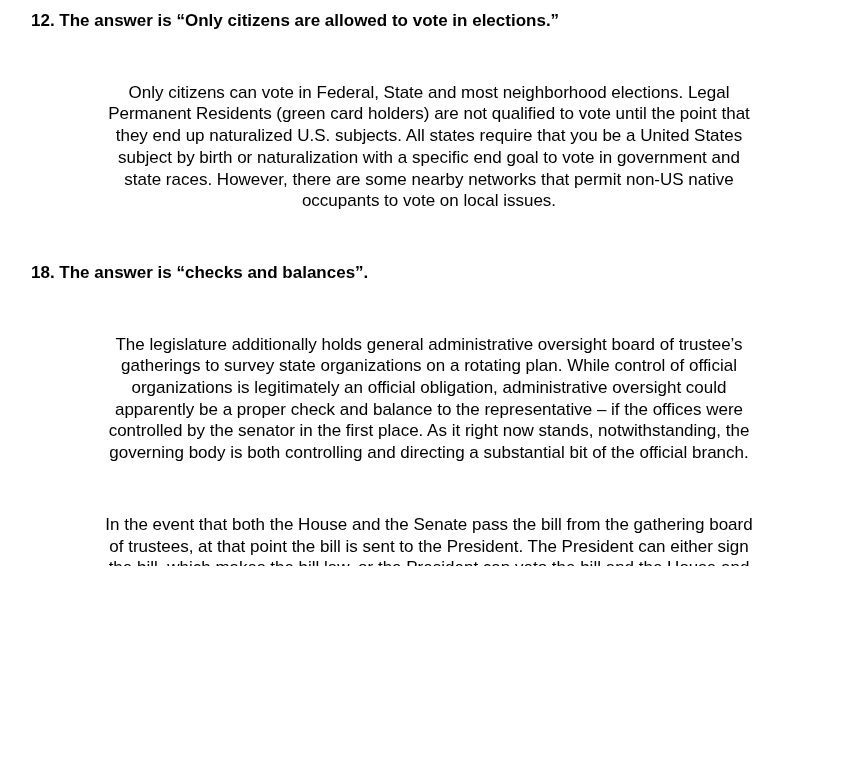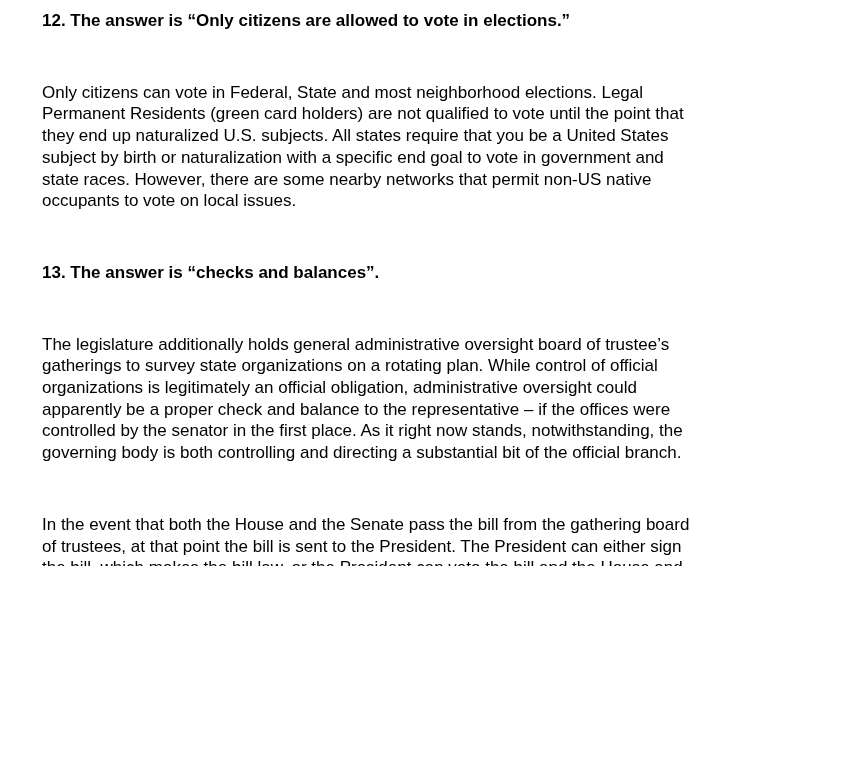--- a/index.html
+++ b/index.html
@@ -4,59 +4,60 @@
 <style>
   html, body {
     margin: 0;
     padding: 0;
     background: #ffffff;
   }
   .page {
     width: 857px;
     height: 566px;
     box-sizing: border-box;
-    padding: 10px 30px 0 42px;
+    padding: 10px 30px 0 31px;
     overflow: hidden;
     background: #ffffff;
     color: #000000;
     font-family: "Liberation Sans", sans-serif;
     font-size: 17px;
     line-height: 21.7px;
   }
   .answer-heading {
     font-weight: bold;
     font-size: 17px;
     line-height: 21.7px;
     margin: 0 0 50px 0;
     white-space: pre-line;
   }
   .answer-paragraph {
     font-weight: normal;
     margin: 0 0 50px 0;
     white-space: pre-line;
+    text-align: center;
   }
   section { margin: 0; padding: 0; }
 </style>
 </head>
 <body>
 
 <div class="page">
 
   <section>
     <div class="answer-heading">12. The answer is “Only citizens are allowed to vote in elections.”</div>
     <div class="answer-paragraph">Only citizens can vote in Federal, State and most neighborhood elections. Legal
 Permanent Residents (green card holders) are not qualified to vote until the point that
 they end up naturalized U.S. subjects. All states require that you be a United States
 subject by birth or naturalization with a specific end goal to vote in government and
 state races. However, there are some nearby networks that permit non-US native
 occupants to vote on local issues.</div>
   </section>
 
   <section>
-    <div class="answer-heading">13. The answer is “checks and balances”.</div>
+    <div class="answer-heading">18. The answer is “checks and balances”.</div>
     <div class="answer-paragraph">The legislature additionally holds general administrative oversight board of trustee’s
 gatherings to survey state organizations on a rotating plan. While control of official
 organizations is legitimately an official obligation, administrative oversight could
 apparently be a proper check and balance to the representative – if the offices were
 controlled by the senator in the first place. As it right now stands, notwithstanding, the
 governing body is both controlling and directing a substantial bit of the official branch.</div>
   </section>
 
   <section>
     <div class="answer-paragraph">In the event that both the House and the Senate pass the bill from the gathering board

